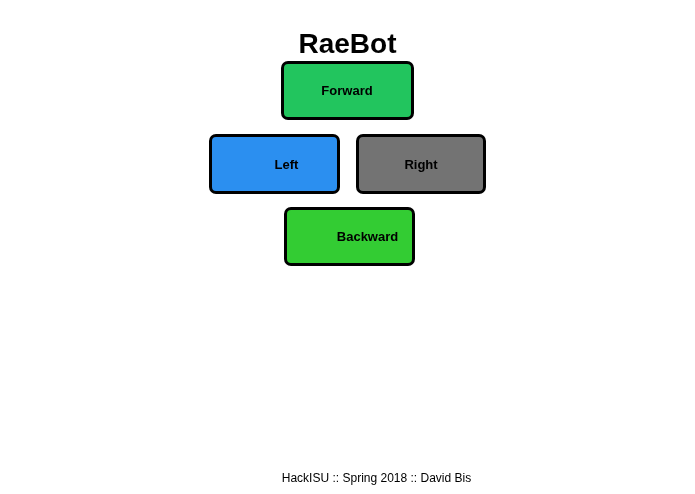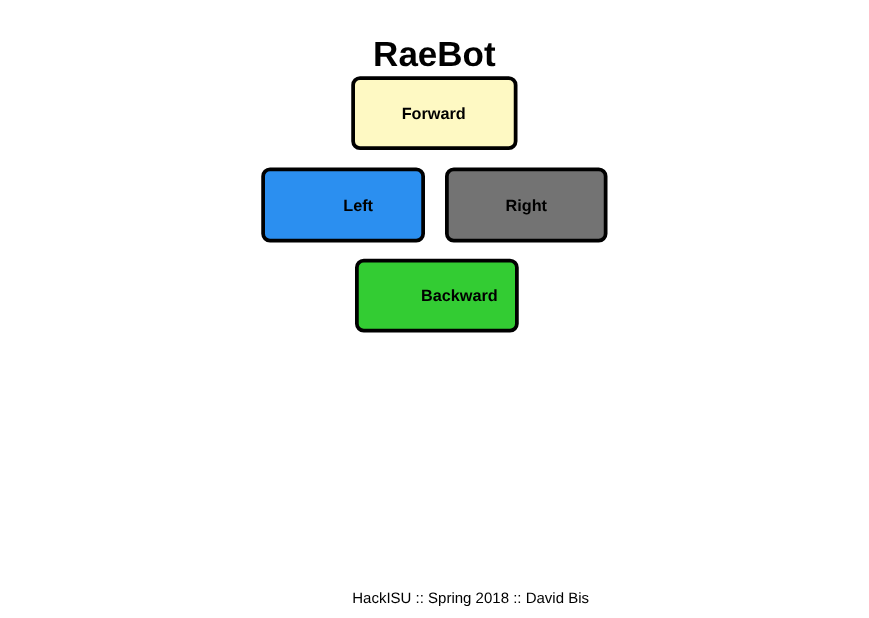--- a/index.html
+++ b/index.html
@@ -124,21 +124,21 @@
 </head>
 <body>
 
 <div class="page">
 
   <h1 class="page-title">RaeBot</h1>
 
   <div class="control-pad">
 
     <div class="pad-row row-updown">
-      <button class="btn btn-forward" style="background:#fef9c3;">
+      <button class="btn btn-forward" style="background:#22c55e;">
         <span>Forward</span>
       </button>
     </div>
 
     <div class="spacer-forward-middle"></div>
 
     <div class="pad-row row-middle">
       <button class="btn btn-left" style="background:#2b8ff0;padding-left:24px;">
         <span>Left</span>
       </button>

